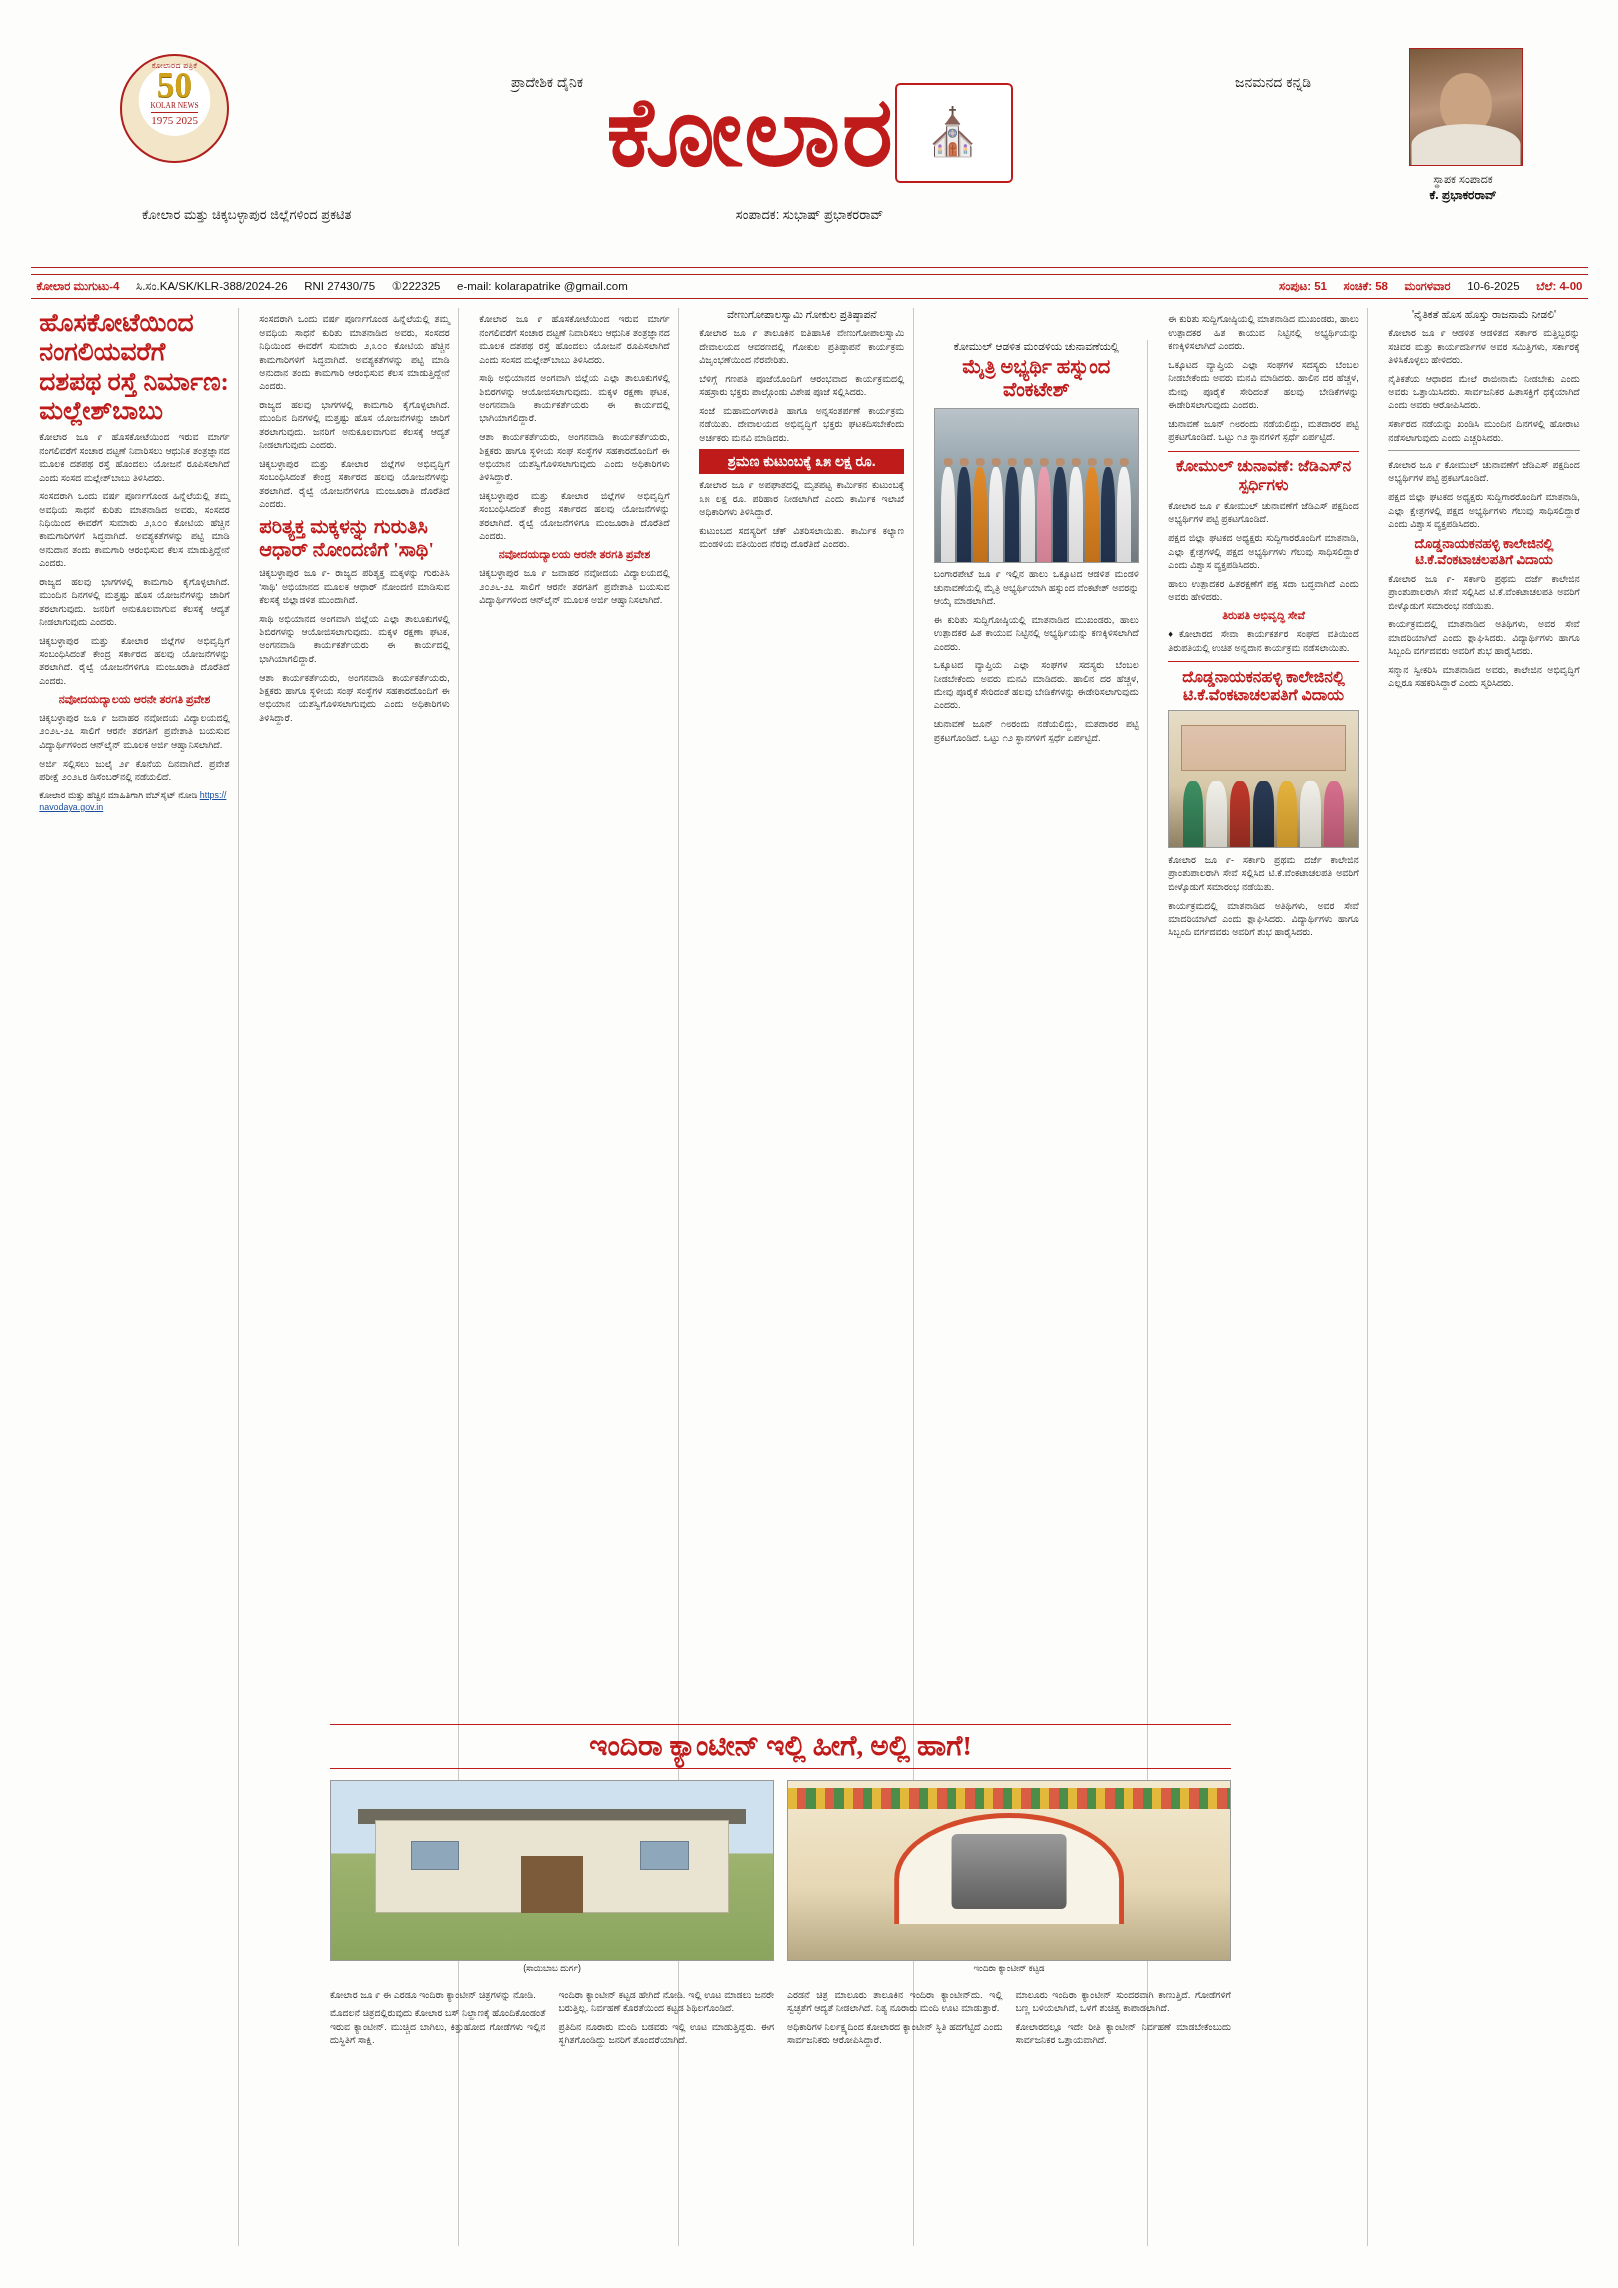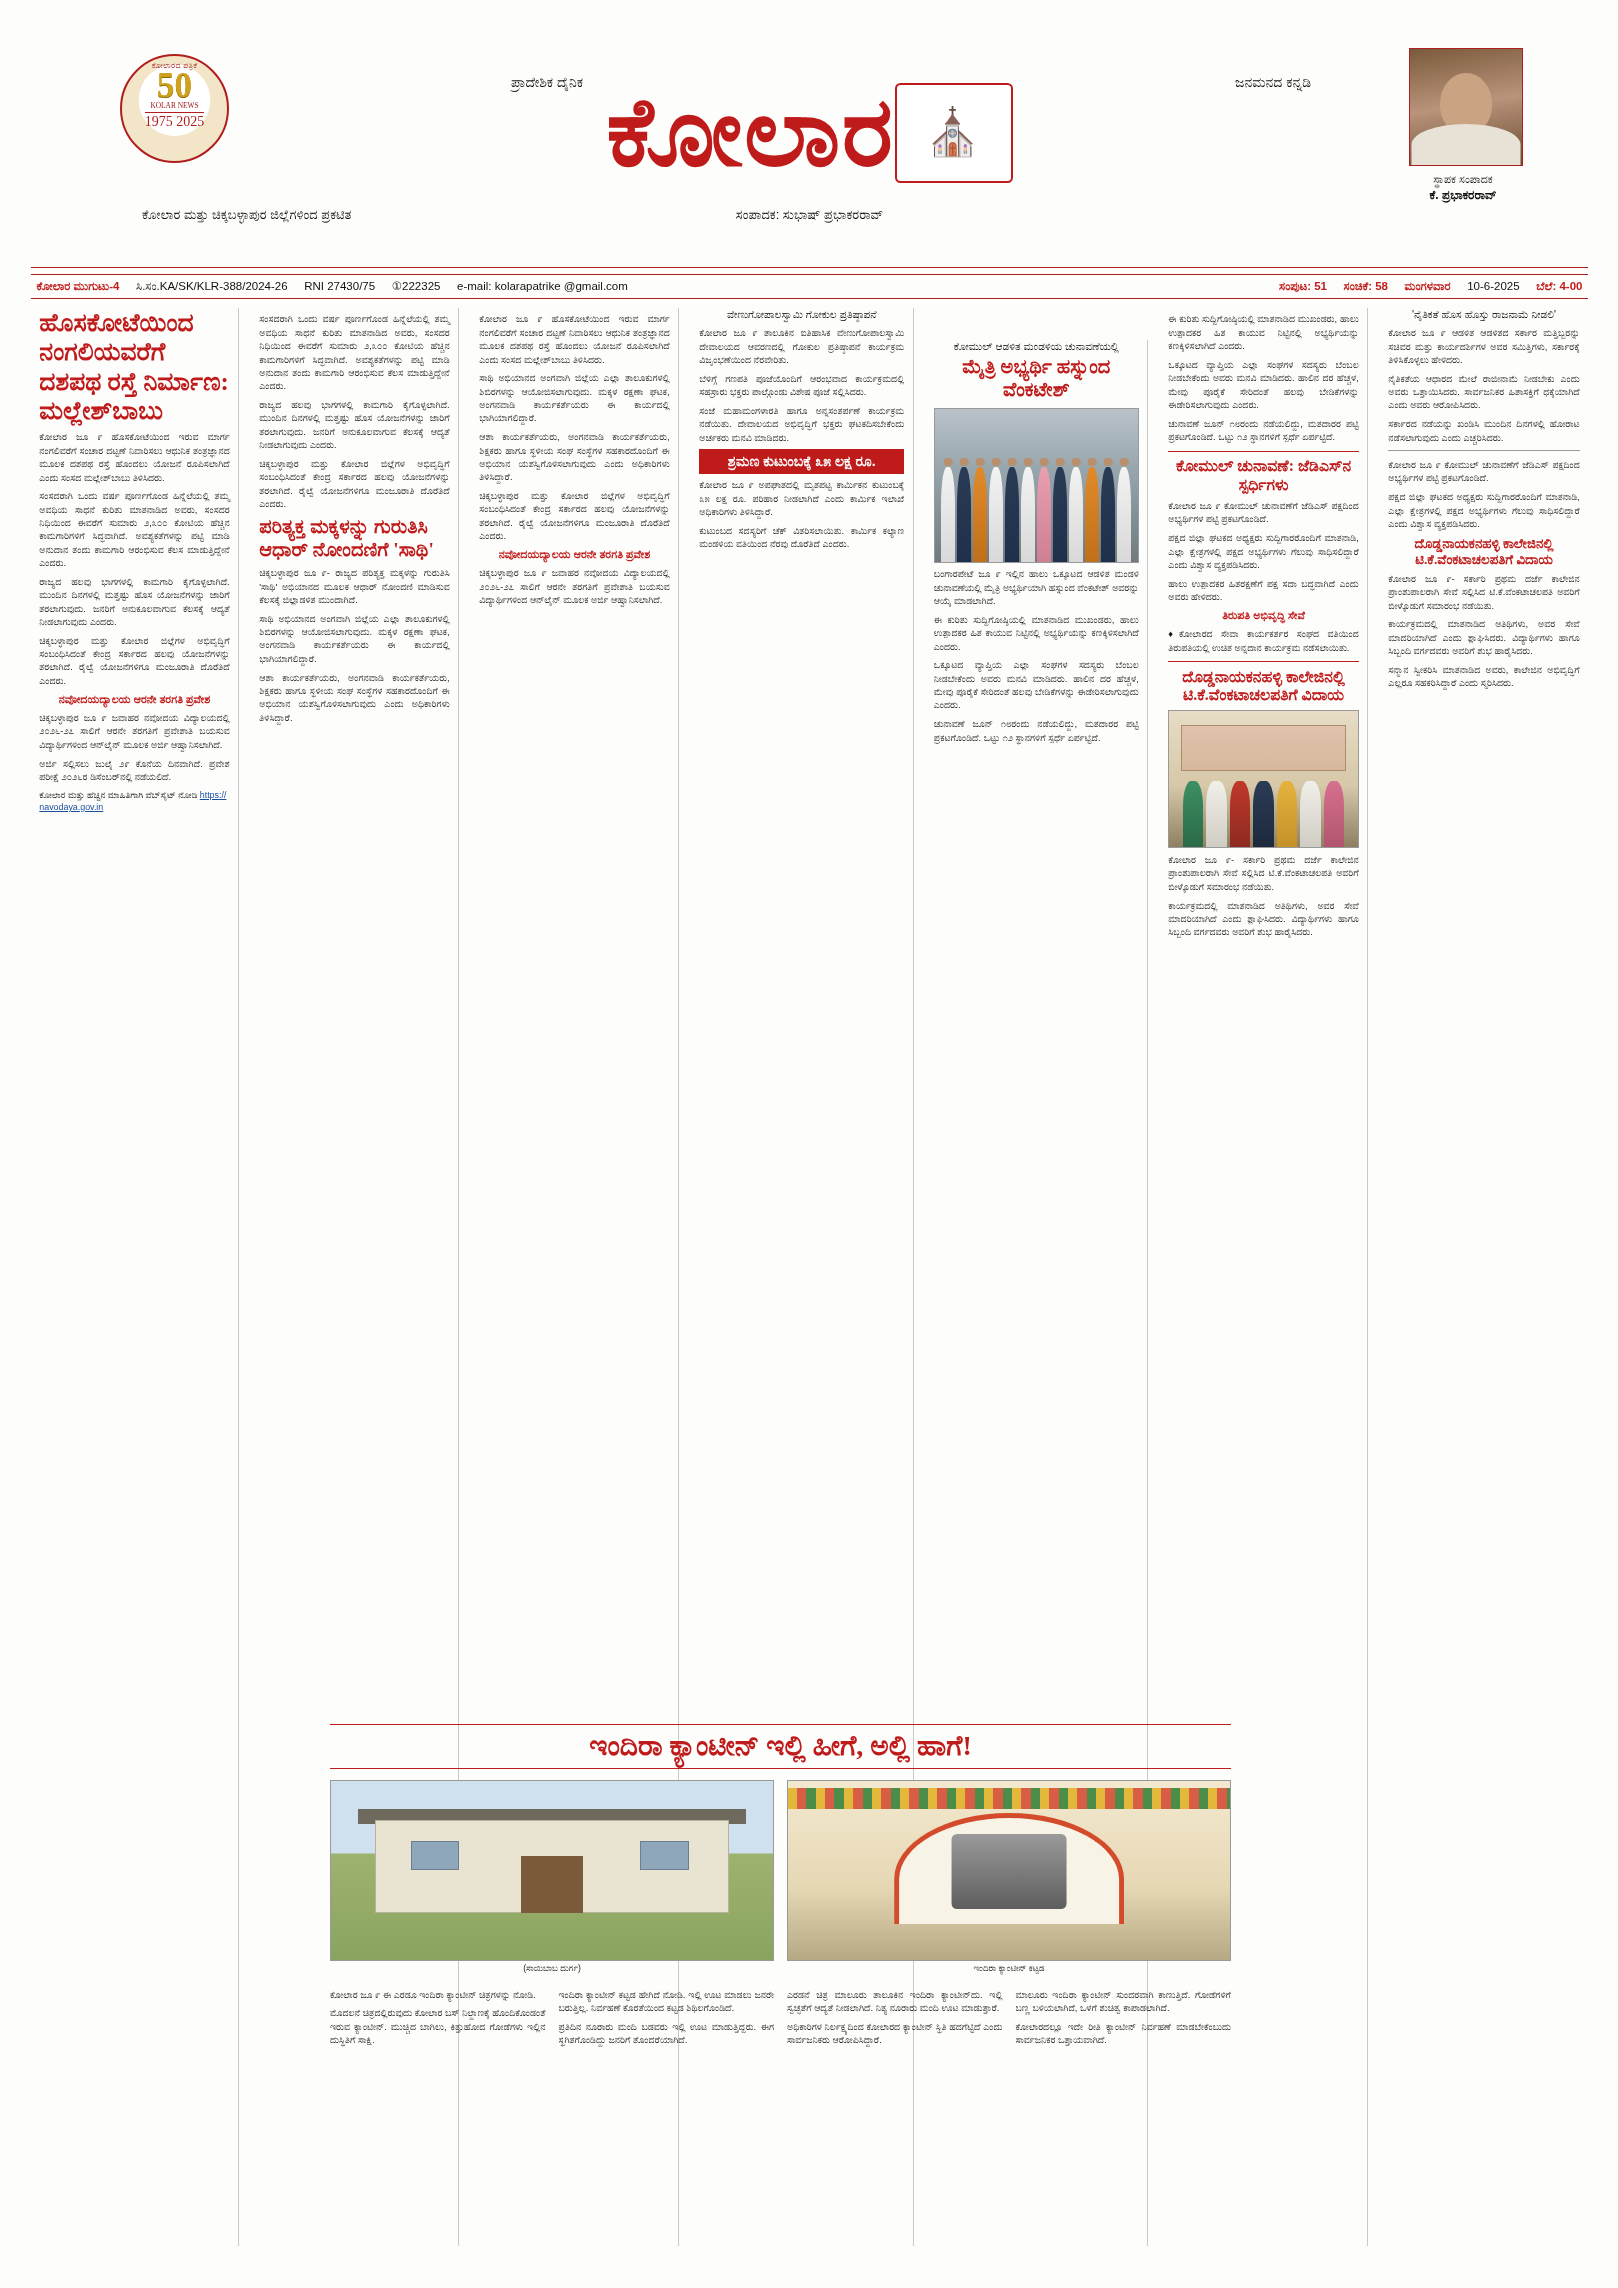--- a/index.html
+++ b/index.html
@@ -41,21 +41,21 @@
     color: #a01a1a; text-align: center; line-height: 1.05;
   }
   .logo-seal .fifty {
     font-size: 35px; font-weight: bold; line-height: .9;
     color: #d0a11a; text-shadow: 0 0.9px 0 #8a6a00;
   }
   .logo-seal .ring-bot {
     font-size: 7.4px; color: #a01a1a; margin-bottom: 1.8px;
   }
   .logo-seal .years {
-    font-size: 14px; color: #b01e1e; border-top: 0.9px solid #b01e1e;
+    font-size: 11px; color: #b01e1e; border-top: 0.9px solid #b01e1e;
     padding-top: 0.9px;
   }
   .tagline-left {
     position: absolute; left: 480px; top: 48px;
     font-size: 14px; color: #111;
   }
   .tagline-right {
     position: absolute; right: 277px; top: 48px;
     font-size: 14px; color: #111;
   }

